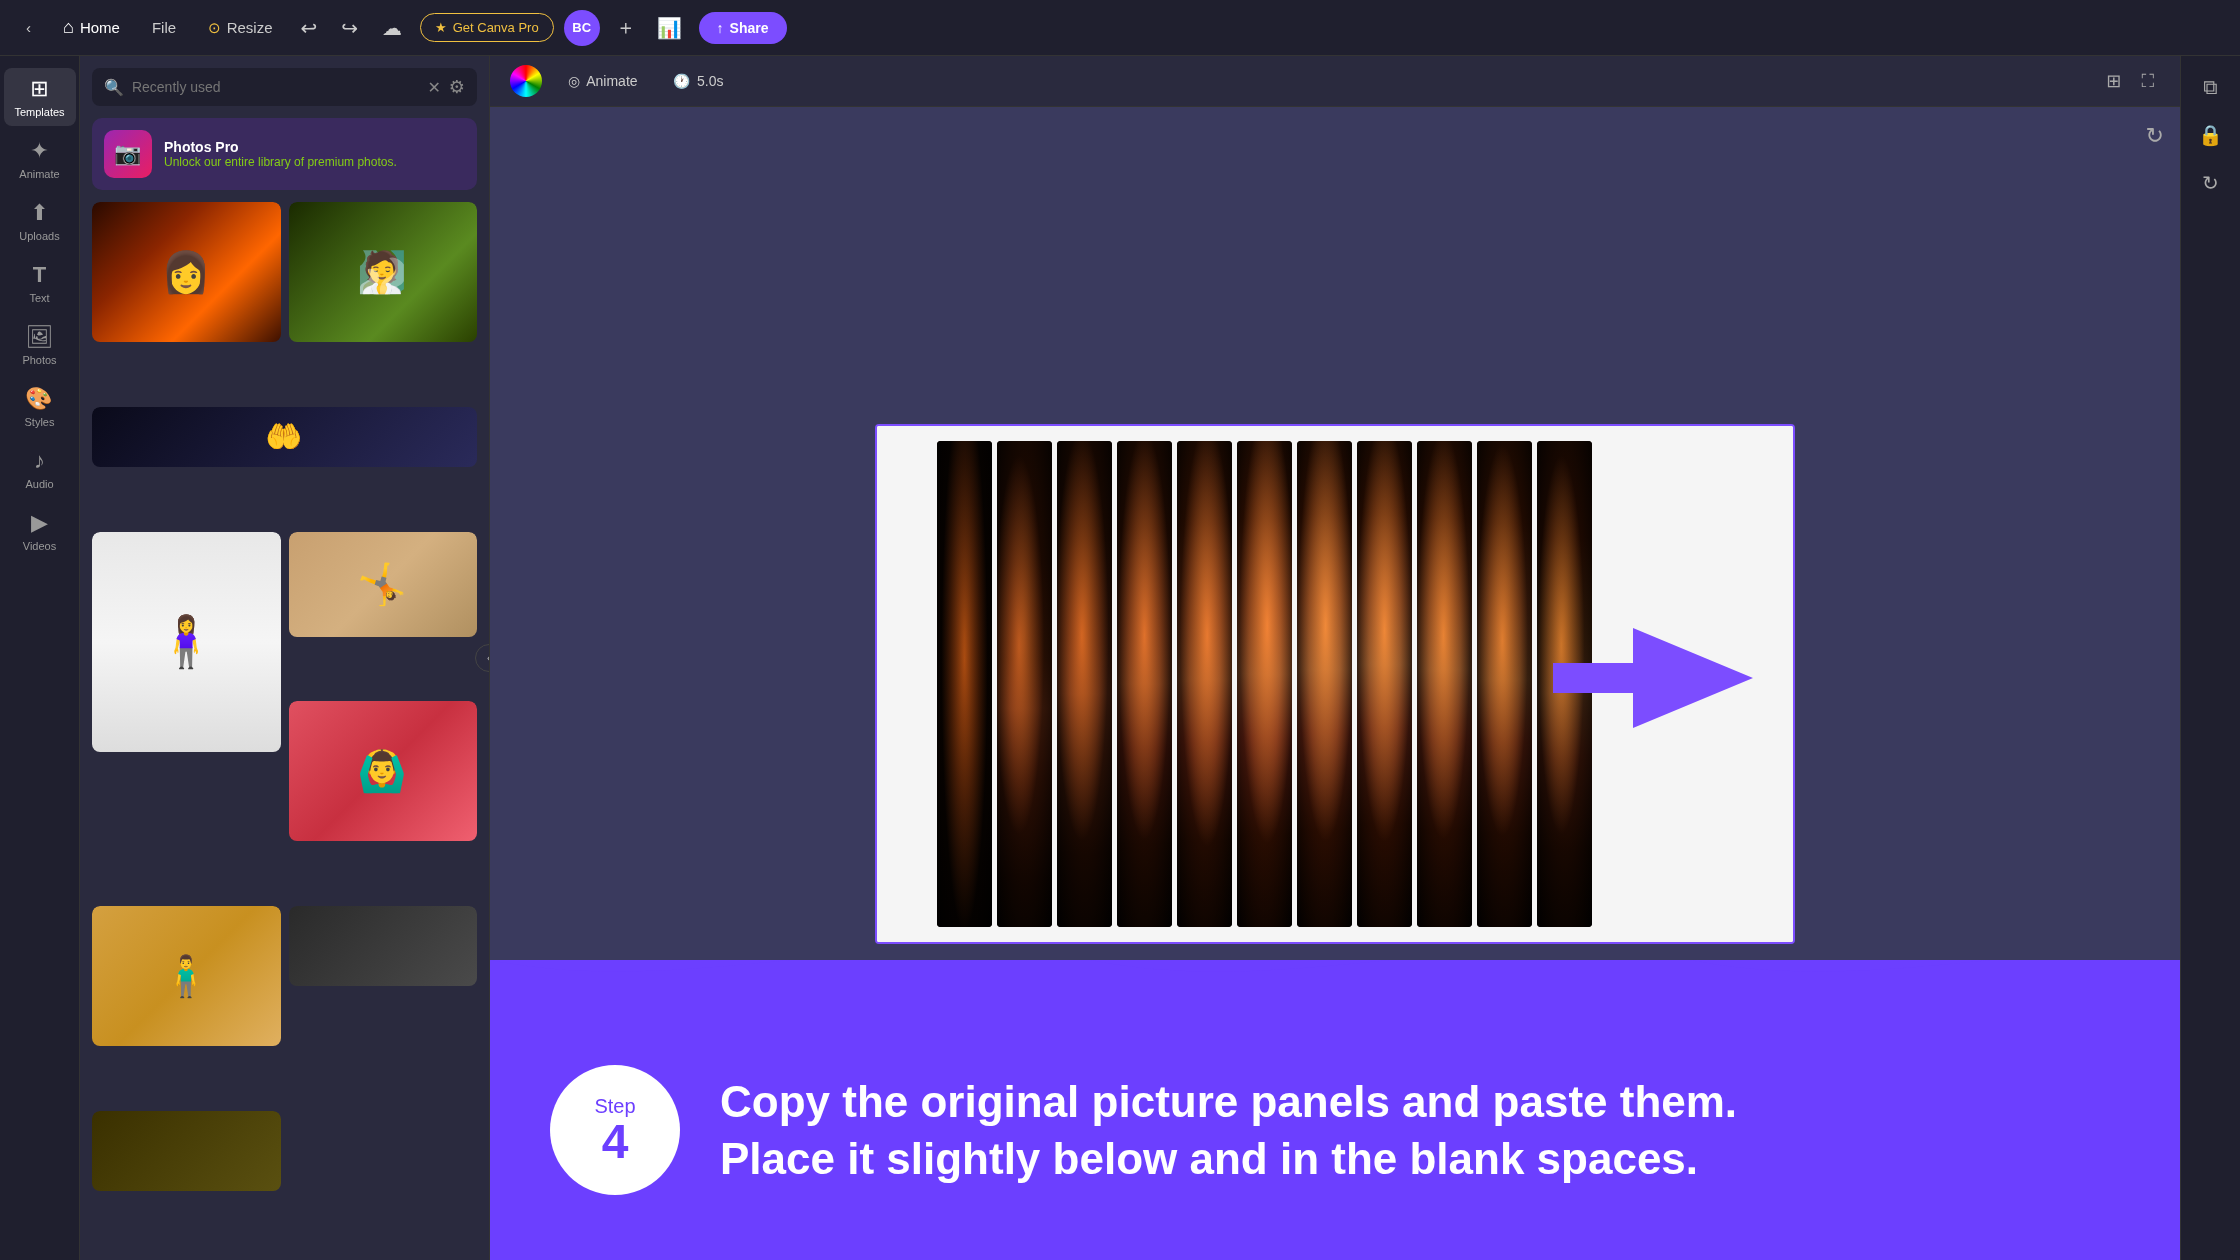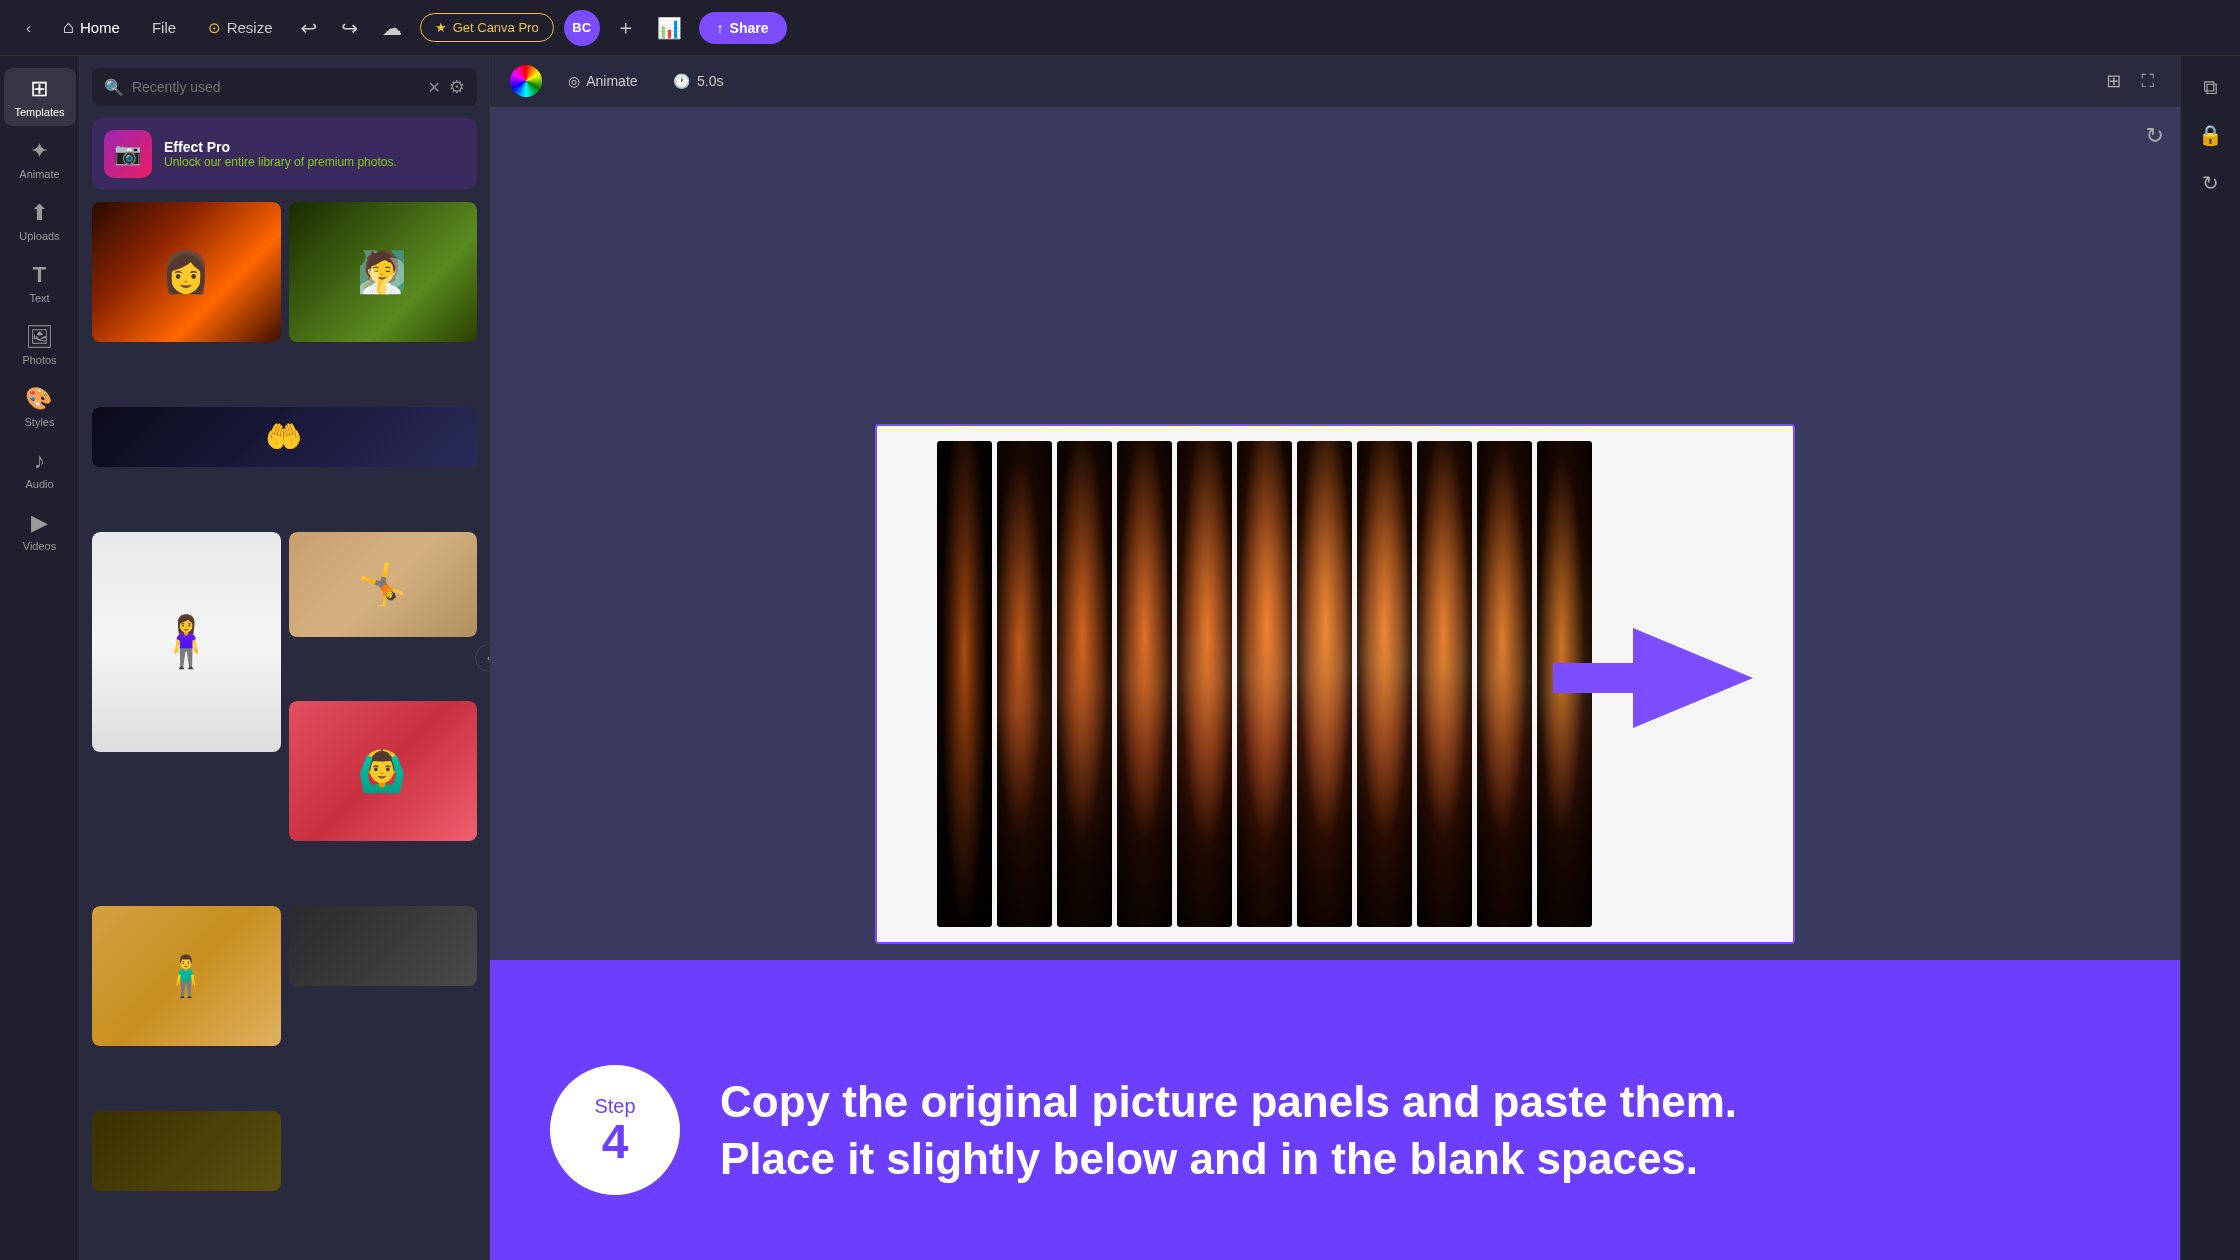--- a/index.html
+++ b/index.html
@@ -219,21 +219,21 @@
     <div class="panel-search">
       <span class="search-icon">🔍</span>
       <input type="text" placeholder="Recently used" style="">
       <span class="clear-icon">✕</span>
       <span class="filter-icon">⚙</span>
     </div>
 
     <div class="photos-pro-banner">
       <div class="photos-pro-icon">📷</div>
       <div class="photos-pro-text">
-        <div class="title">Effect Pro</div>
+        <div class="title">Photos Pro</div>
         <div class="sub">Unlock our entire library of premium photos.</div>
       </div>
     </div>
 
     <div class="photo-grid">
 
       <div class="photo-item" style="grid-column: span 1;">
         <div style="height:140px; background: linear-gradient(135deg, #2a0a00, #8B2500, #ff6600, #3d1000); border-radius:8px; display:flex; align-items:center; justify-content:center; font-size:40px;">👩</div>
       </div>
       <div class="photo-item">

